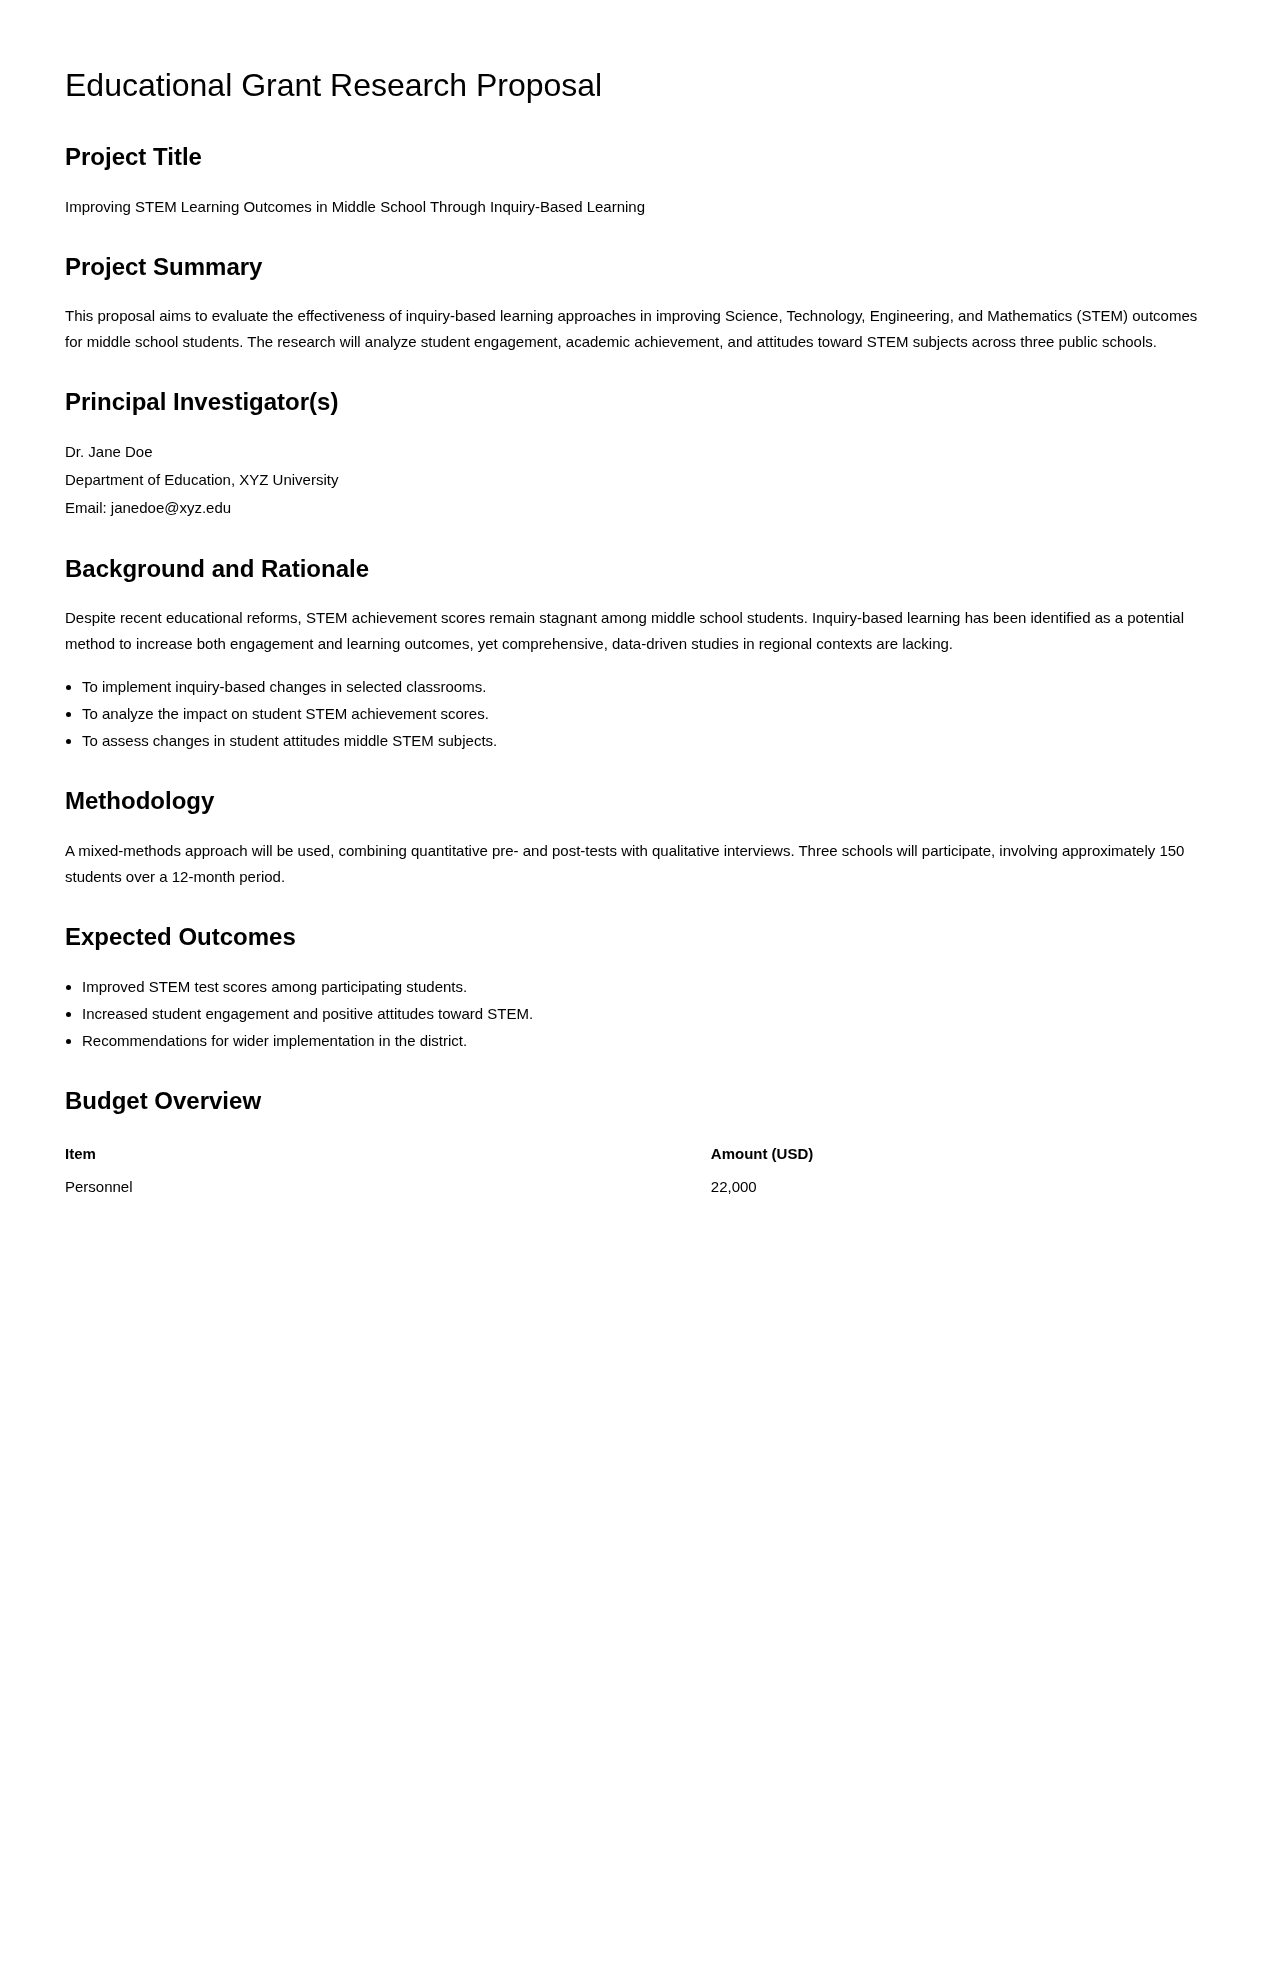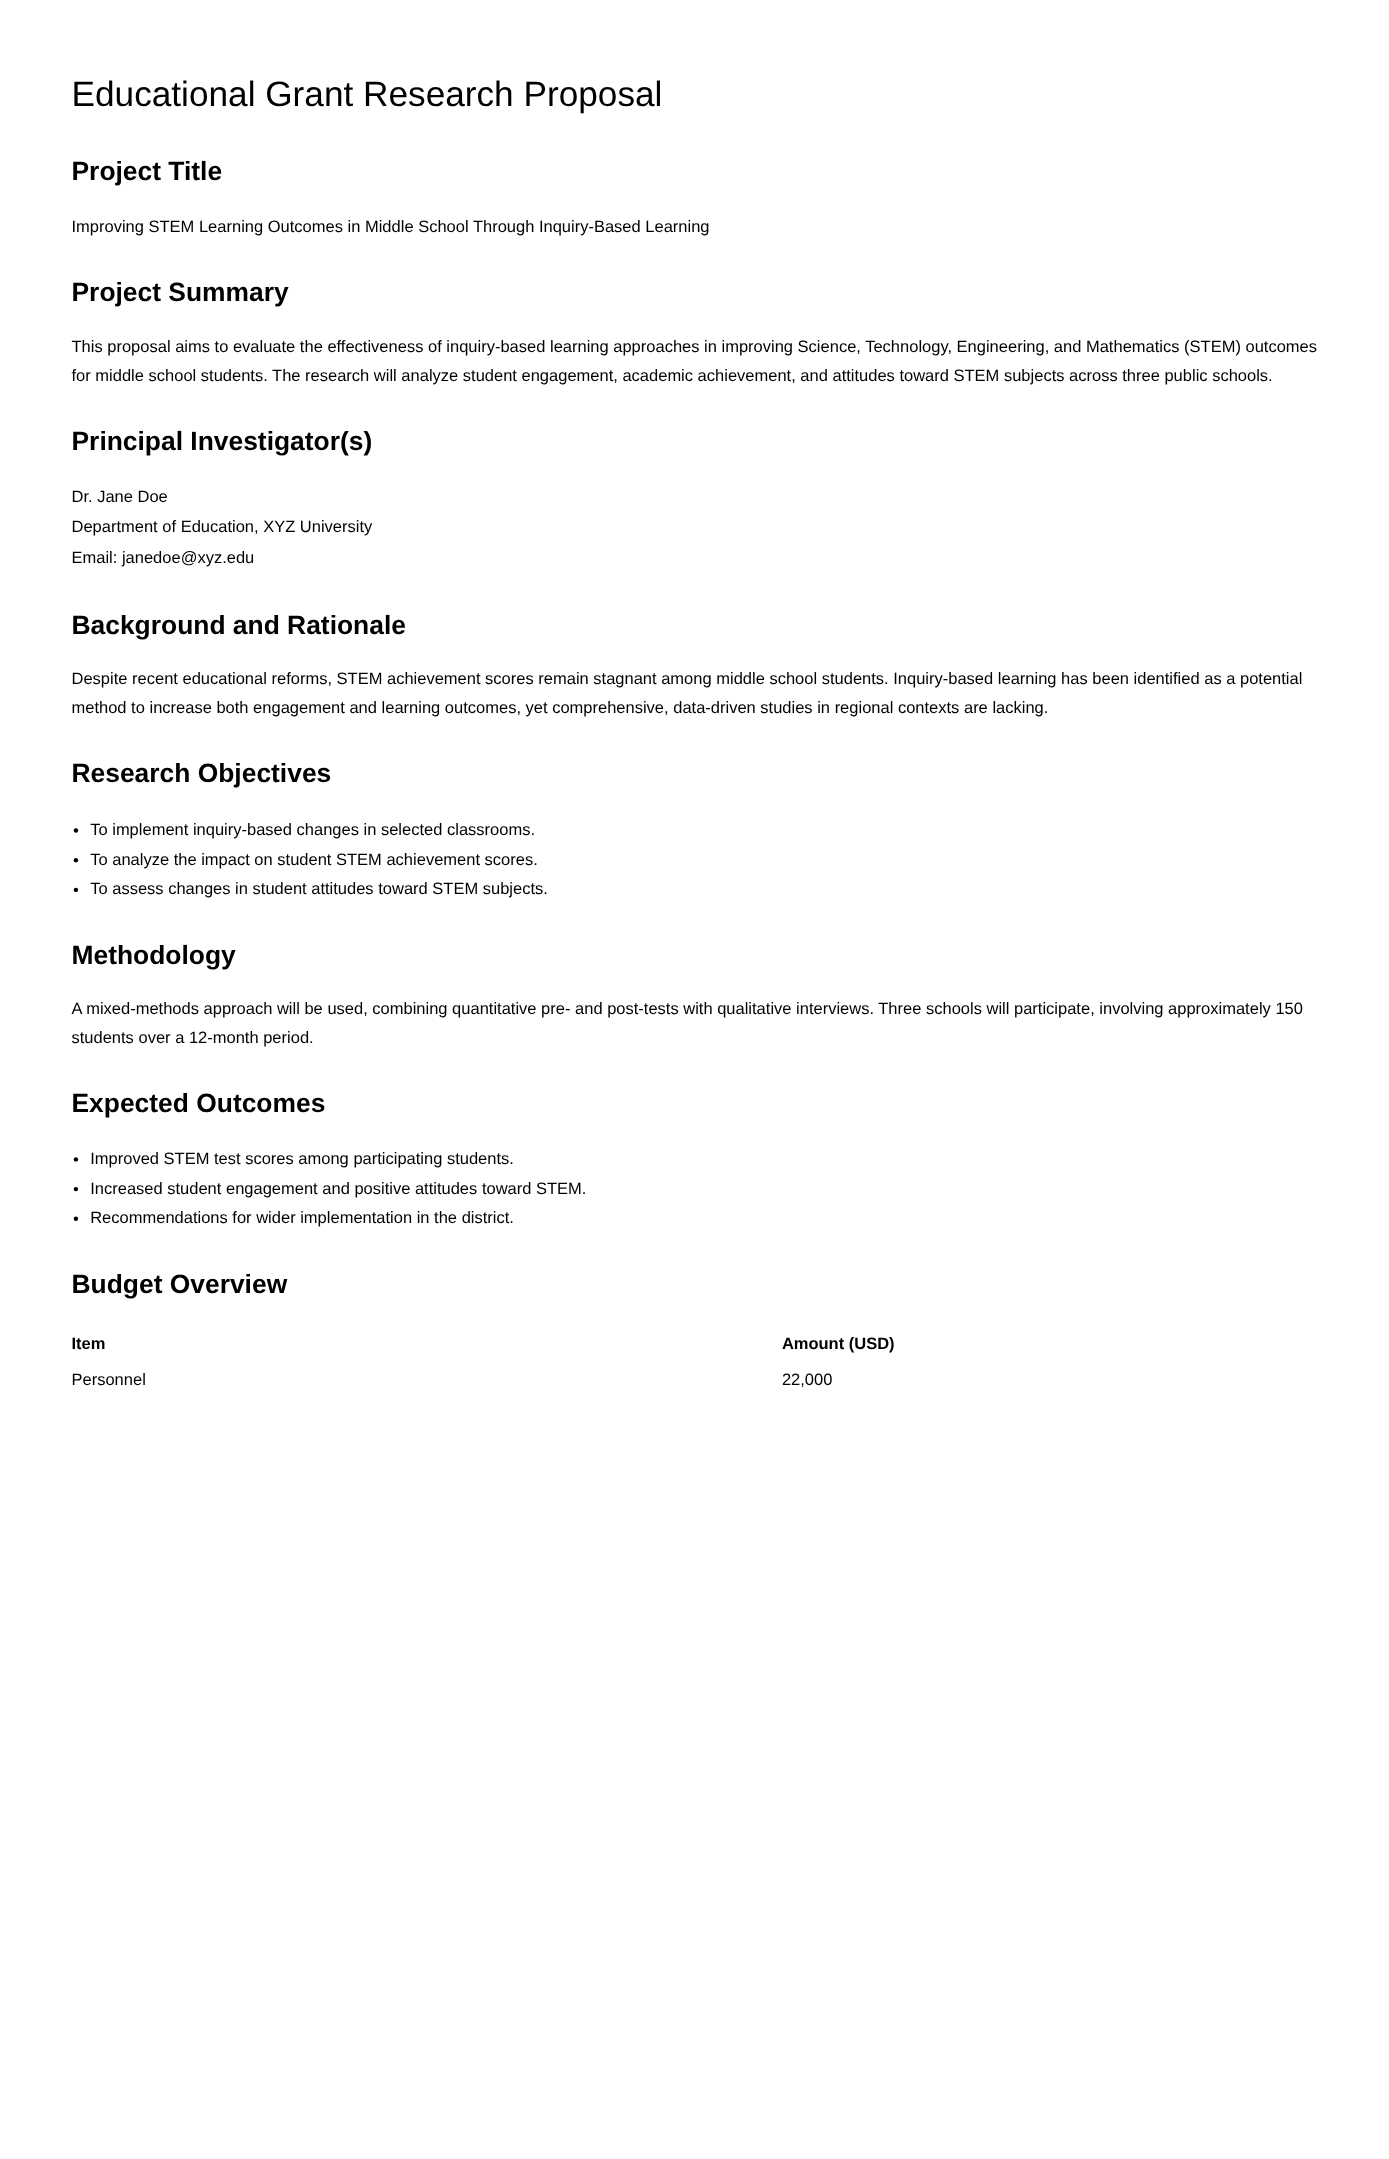--- a/index.html
+++ b/index.html
@@ -93,25 +93,24 @@
       <p class="contact-line">Email: janedoe@xyz.edu</p>
     </div>
   </section>
 
   <section>
     <h2 class="section-heading">Background and Rationale</h2>
     <p class="body-text">Despite recent educational reforms, STEM achievement scores remain stagnant among middle school students. Inquiry-based learning has been identified as a potential method to increase both engagement and learning outcomes, yet comprehensive, data-driven studies in regional contexts are lacking.</p>
   </section>
 
   <section>
-    <h2 class="section-heading">Research Objectives</h2>
     <ul class="bullet-list">
       <li class="bullet-item">To implement inquiry-based changes in selected classrooms.</li>
       <li class="bullet-item">To analyze the impact on student STEM achievement scores.</li>
-      <li class="bullet-item">To assess changes in student attitudes toward STEM subjects.</li>
+      <li class="bullet-item">To assess changes in student attitudes middle STEM subjects.</li>
     </ul>
   </section>
 
   <section>
     <h2 class="section-heading">Methodology</h2>
     <p class="body-text">A mixed-methods approach will be used, combining quantitative pre- and post-tests with qualitative interviews. Three schools will participate, involving approximately 150 students over a 12-month period.</p>
   </section>
 
   <section>
     <h2 class="section-heading">Expected Outcomes</h2>

